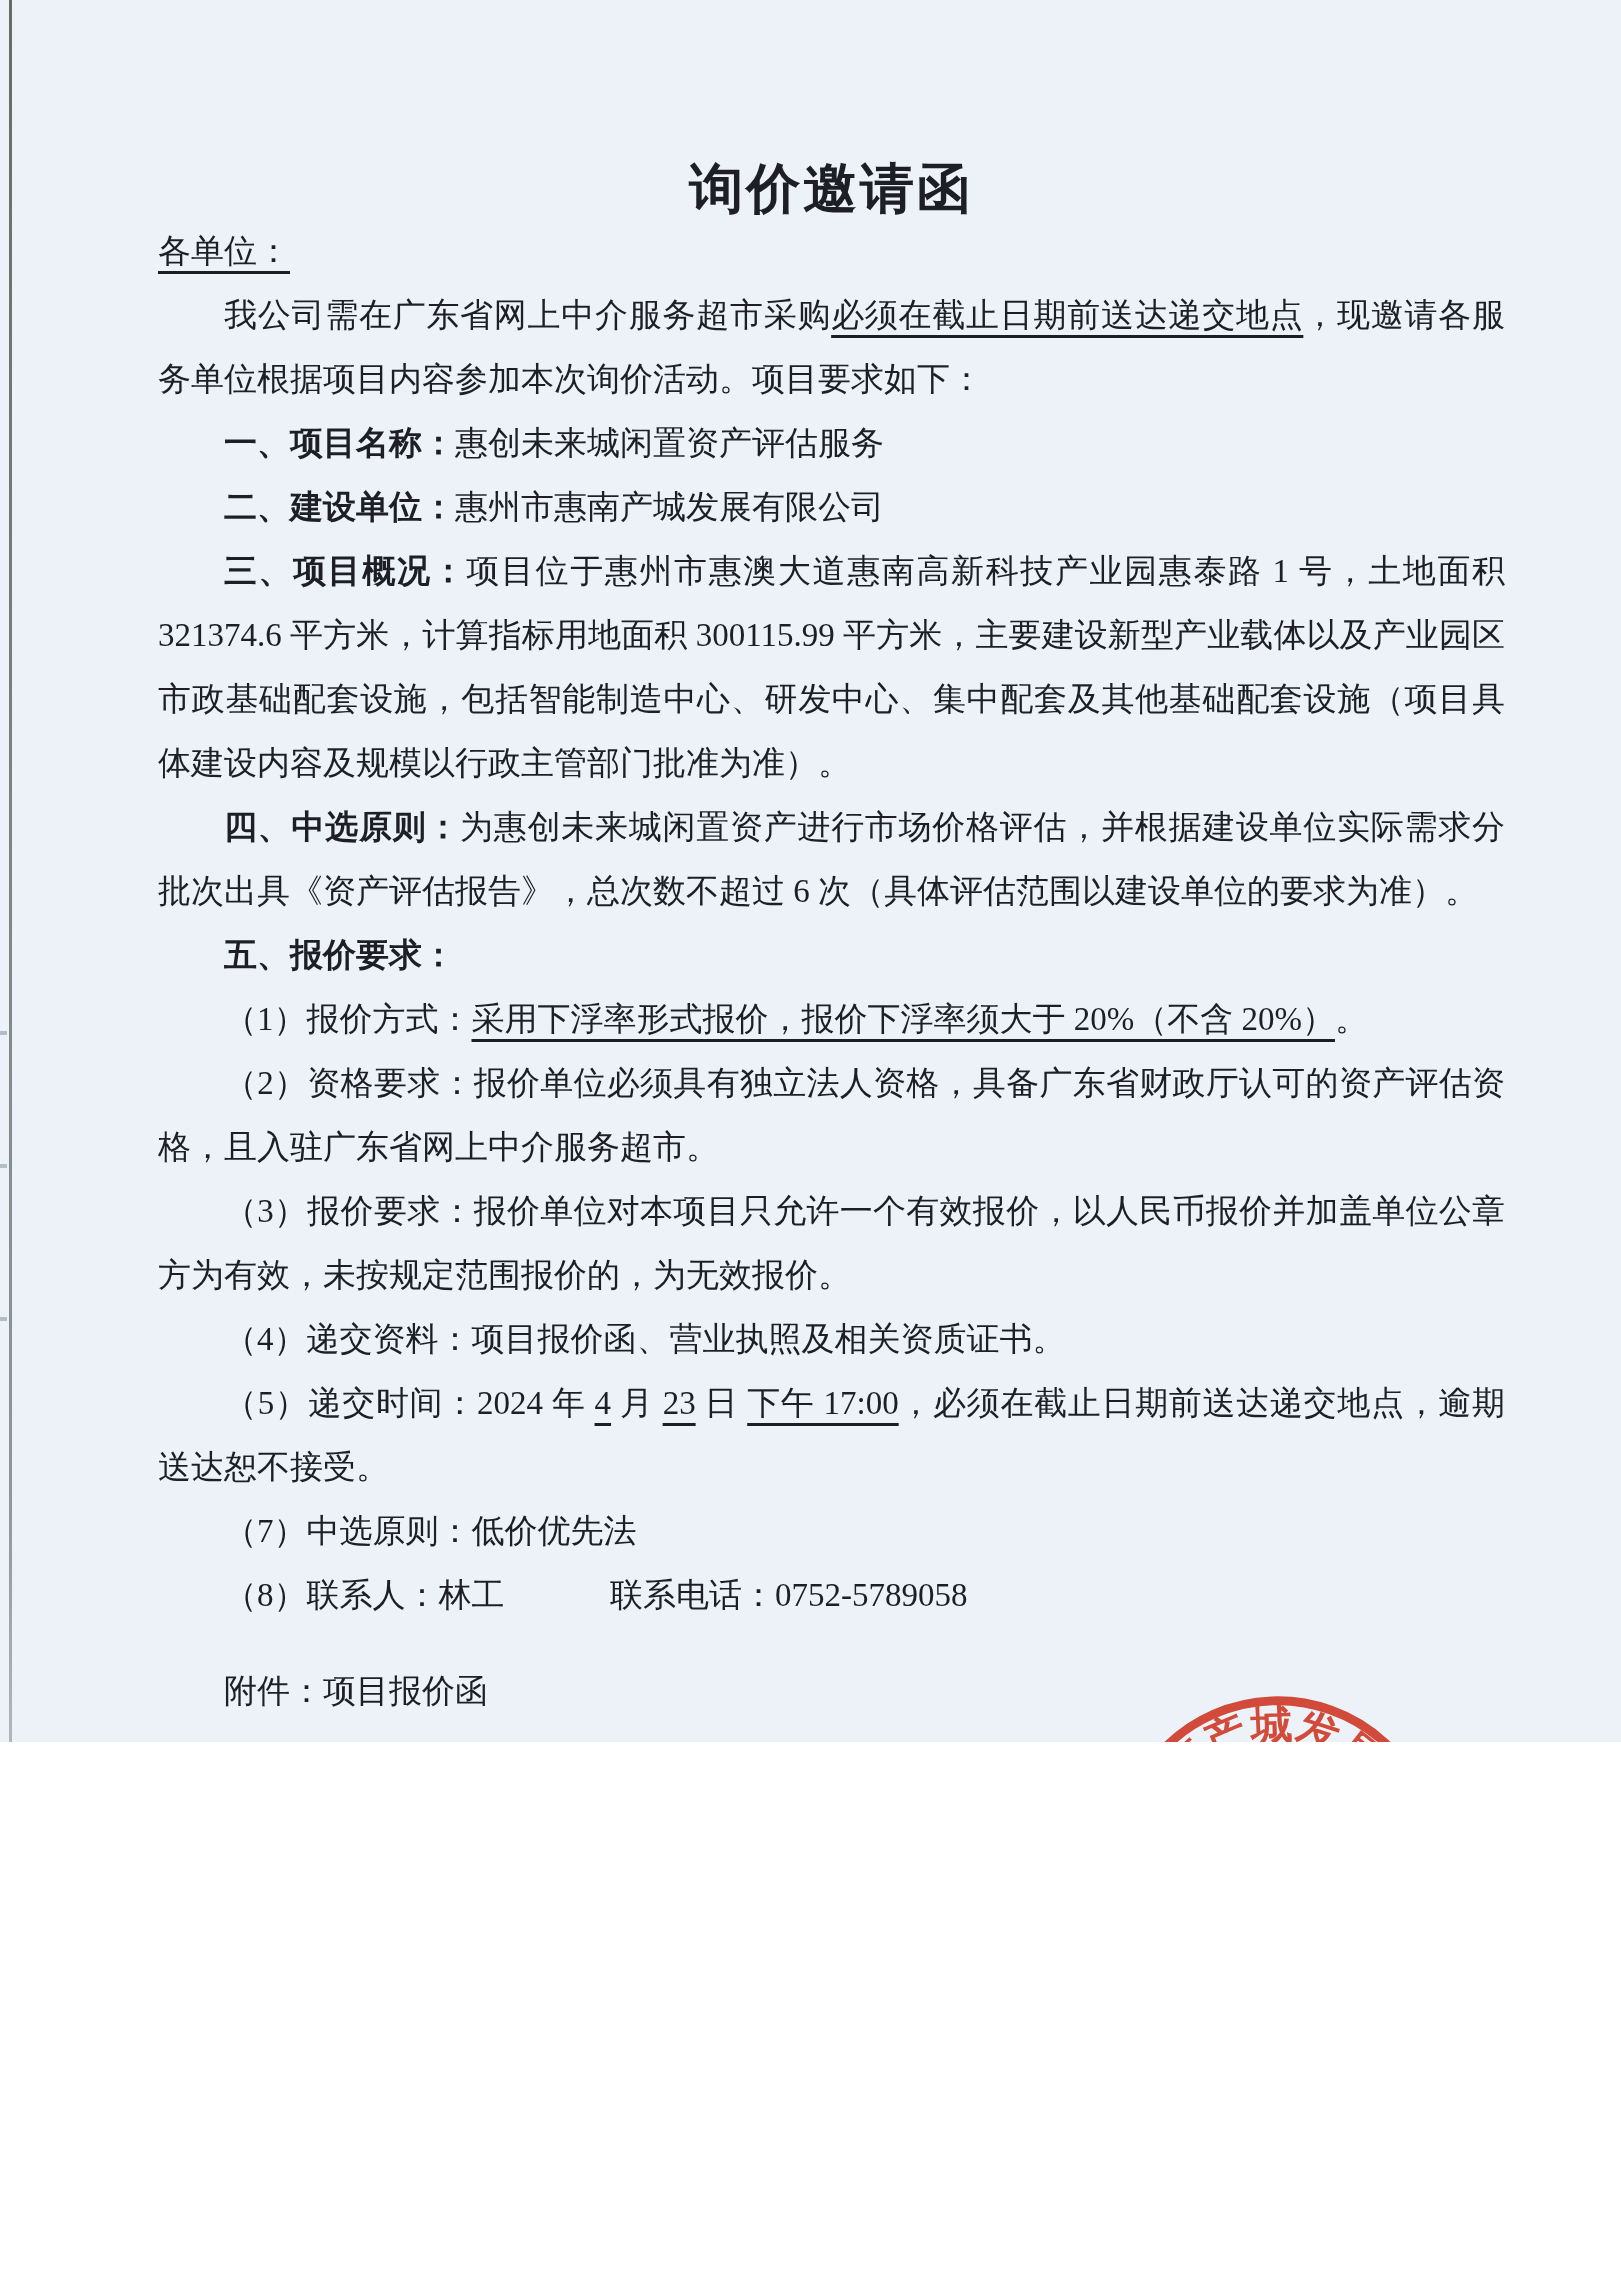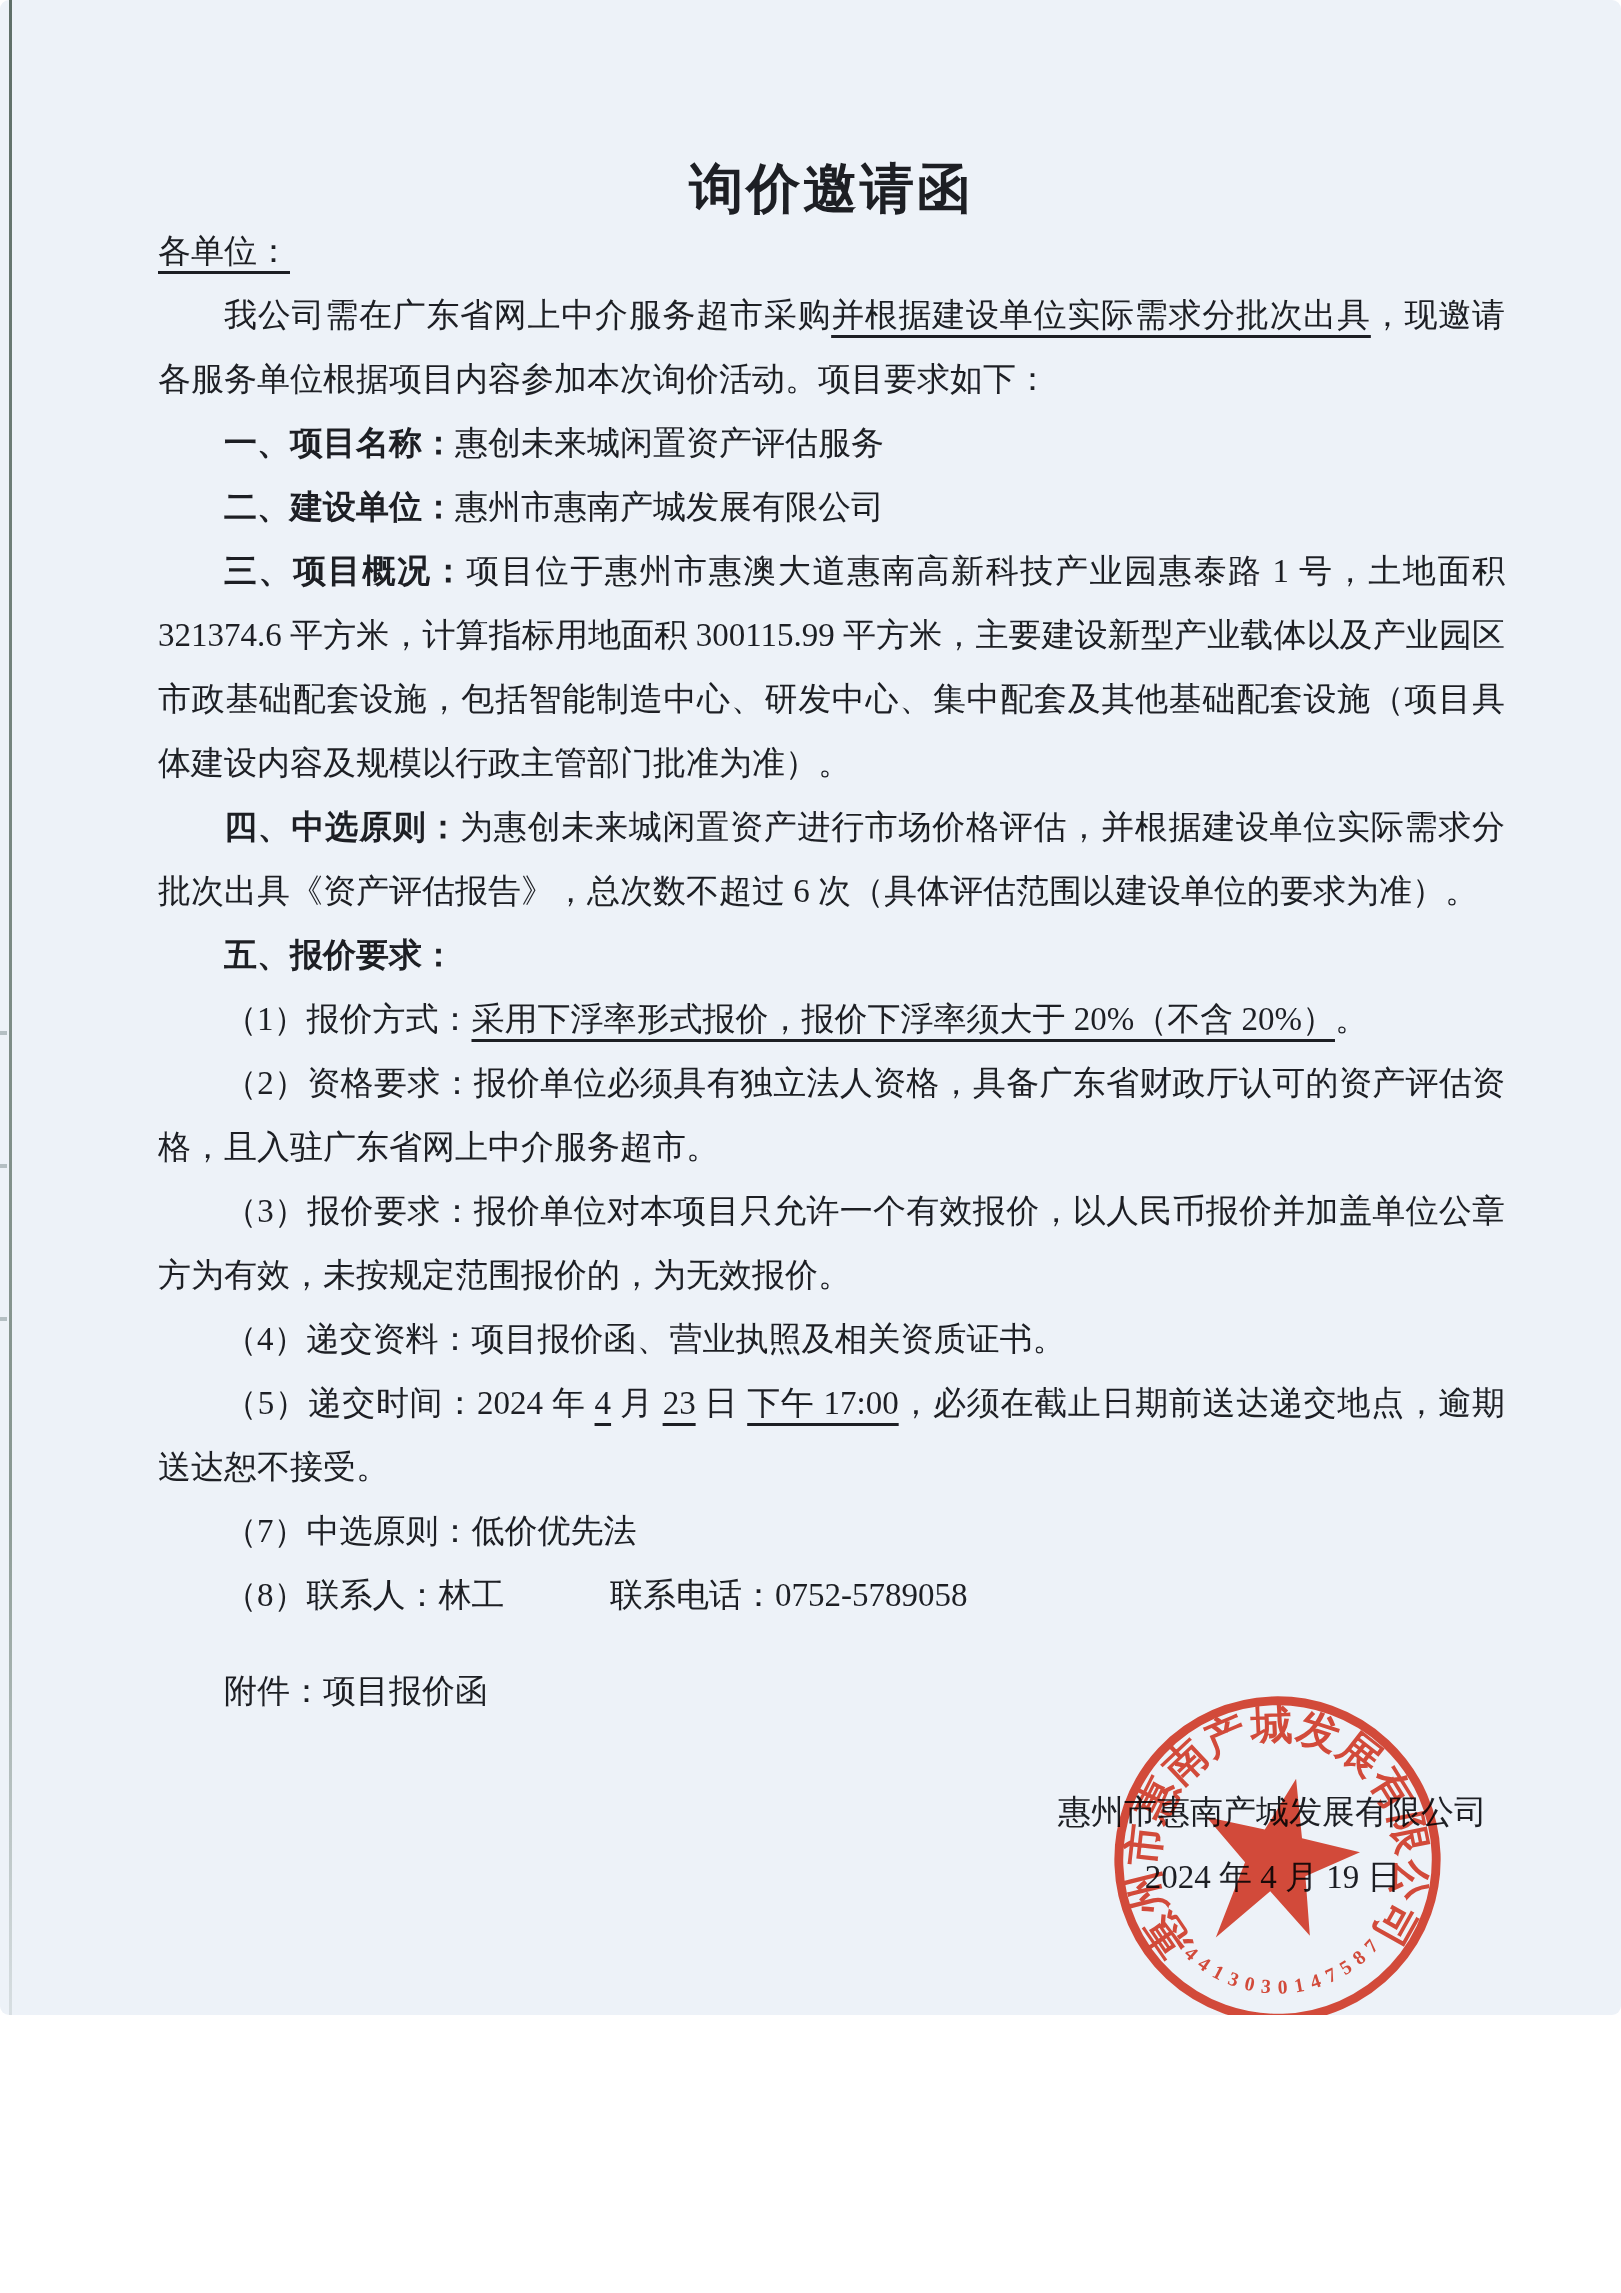--- a/index.html
+++ b/index.html
@@ -1,24 +1,23 @@
 <!DOCTYPE html>
 <html><head>
 <meta charset="utf-8">
 <style>
   html, body { margin: 0; padding: 0; }
   .page {
     position: relative;
     width: 1621px;
-    height: 2015px;
+    height: 1742px;
     background: #edf2f8;
     color: #1d1f24;
     font-family: "Liberation Serif", "DejaVu Serif", serif;
     overflow: hidden;
-    border-radius: 9px;
   }
   
   .scan-edge {
     position: absolute;
     left: 8.8px; top: 0;
     width: 2.9px; height: 2156px;
     background: linear-gradient(180deg, #5f6f68 0%, #8b9a94 70%, rgba(139,154,148,0) 100%);
   }
   .scan-tick {
     position: absolute;
@@ -108,21 +107,21 @@
 
   <div class="scan-edge"></div>
   <div class="scan-tick tick-1"></div>
   <div class="scan-tick tick-2"></div>
   <div class="scan-tick tick-3"></div>
 
   <div class="content">
     <h1 class="title">询价邀请函</h1>
     <div>
         <p class="line"><span class="u">各单位：</span></p>
-        <p class="line indent"><span>我公司需在广东省网上中介服务超市采购</span><span class="u">并根据建设单位实际需求分批次出具</span><span>，现邀请各服务单位根据项目内容参加本次询价活动。项目要求如下：</span></p>
+        <p class="line indent"><span>我公司需在广东省网上中介服务超市采购</span><span class="u">必须在截止日期前送达递交地点</span><span>，现邀请各服务单位根据项目内容参加本次询价活动。项目要求如下：</span></p>
         <p class="line indent"><span class="b">一、项目名称：</span><span>惠创未来城闲置资产评估服务</span></p>
         <p class="line indent"><span class="b">二、建设单位：</span><span>惠州市惠南产城发展有限公司</span></p>
         <p class="line indent"><span class="b">三、项目概况：</span><span>项目位于惠州市惠澳大道惠南高新科技产业园惠泰路 1 号，土地面积 321374.6 平方米，计算指标用地面积 300115.99 平方米，主要建设新型产业载体以及产业园区市政基础配套设施，包括智能制造中心、研发中心、集中配套及其他基础配套设施（项目具体建设内容及规模以行政主管部门批准为准）。</span></p>
         <p class="line indent"><span class="b">四、中选原则：</span><span>为惠创未来城闲置资产进行市场价格评估，并根据建设单位实际需求分批次出具《资产评估报告》，总次数不超过 6 次（具体评估范围以建设单位的要求为准）。</span></p>
         <p class="line indent"><span class="b">五、报价要求：</span></p>
         <p class="line indent"><span>（1）报价方式：</span><span class="u">采用下浮率形式报价，报价下浮率须大于 20%（不含 20%）</span><span>。</span></p>
         <p class="line indent"><span>（2）资格要求：报价单位必须具有独立法人资格，具备广东省财政厅认可的资产评估资格，且入驻广东省网上中介服务超市。</span></p>
         <p class="line indent"><span>（3）报价要求：报价单位对本项目只允许一个有效报价，以人民币报价并加盖单位公章方为有效，未按规定范围报价的，为无效报价。</span></p>
         <p class="line indent"><span>（4）递交资料：项目报价函、营业执照及相关资质证书。</span></p>
         <p class="line indent"><span>（5）递交时间：2024 年 </span><span class="u">4</span><span> 月 </span><span class="u">23</span><span> 日 </span><span class="u">下午 17:00</span><span>，必须在截止日期前送达递交地点，逾期送达恕不接受。</span></p>

